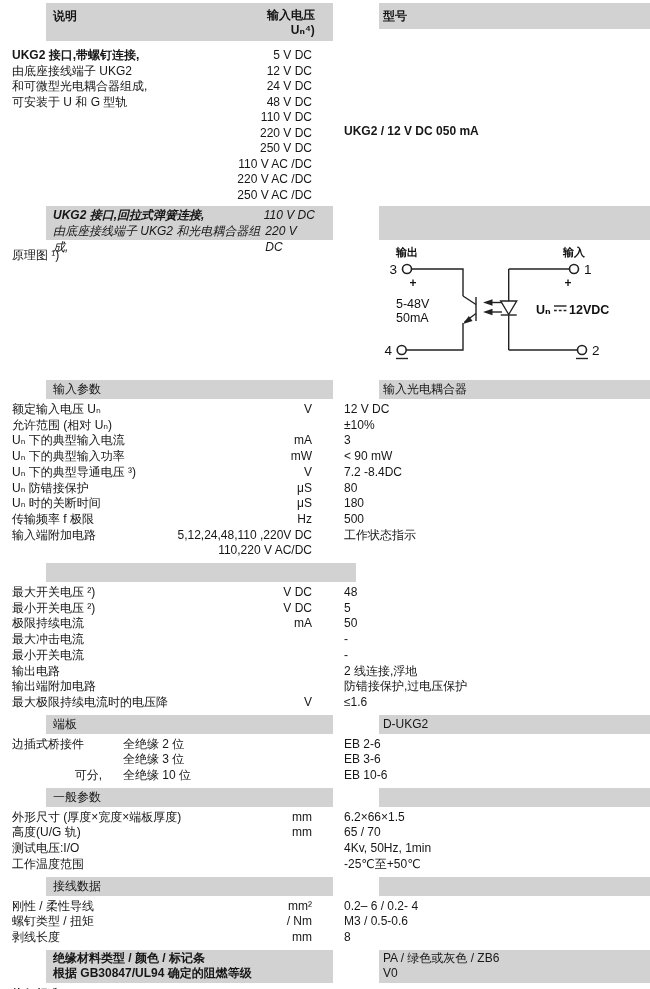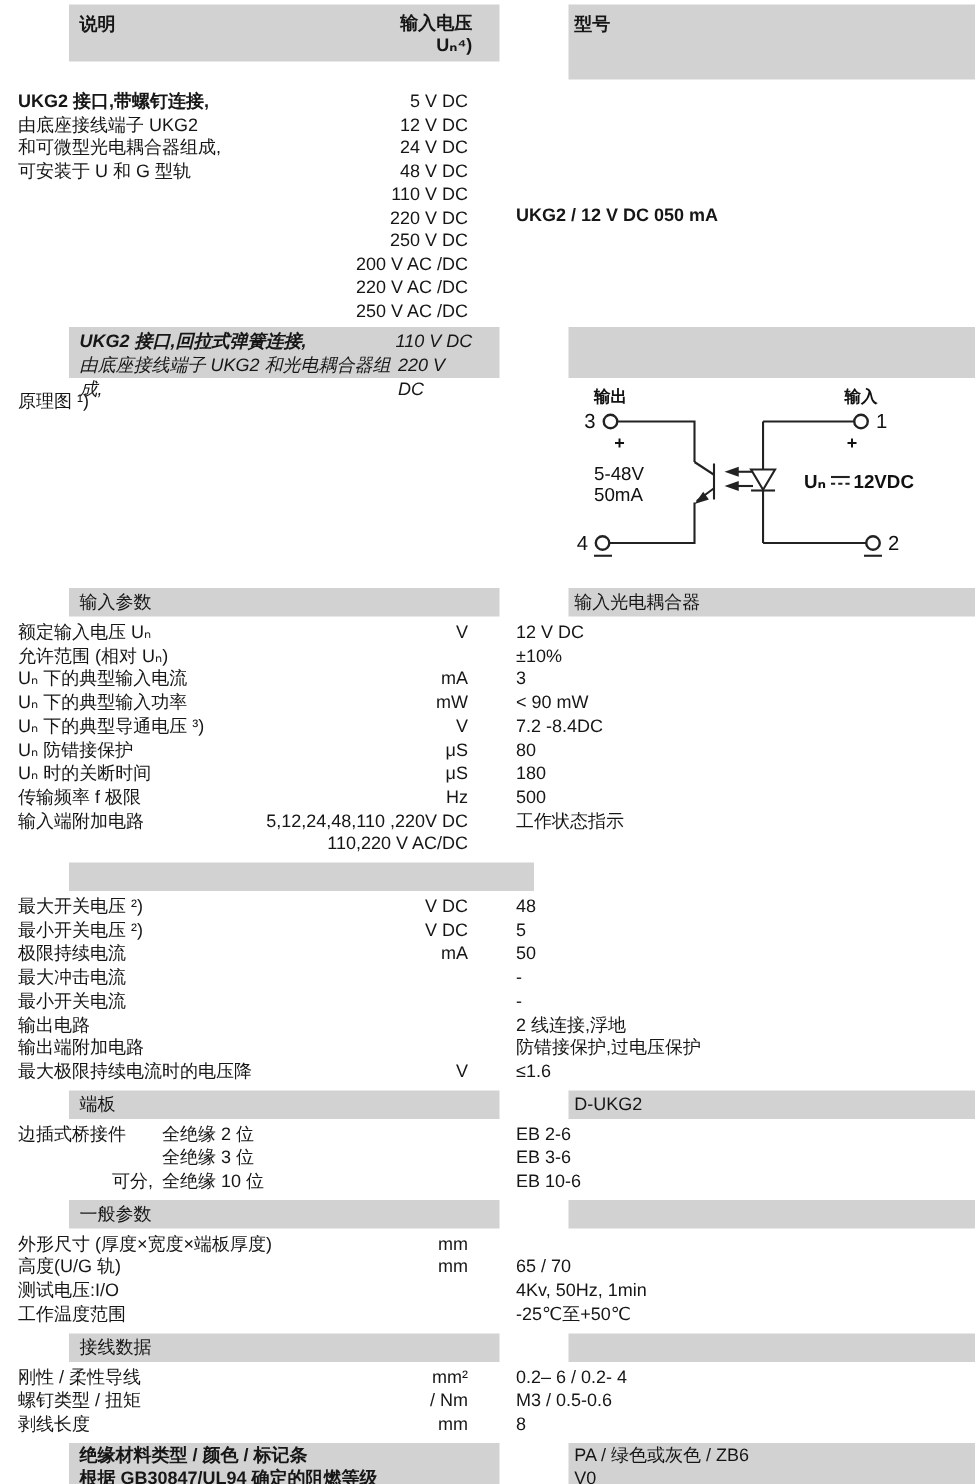--- a/index.html
+++ b/index.html
@@ -9,21 +9,21 @@
     font-family:"Liberation Sans","DejaVu Sans",sans-serif;font-size:12px;
   }
   .doc{width:650px;padding-top:3px;}
   .row{display:flex;}
   .lc{width:325px;margin-left:5px;padding:0 18px 0 7px;}
   .rc{width:310px;margin-left:10px;padding-left:4px;}
   .band>.lc,.band>.rc{background:var(--band,#d2d2d2);margin-left:46px;}
   .b{font-weight:bold;}
   
   .hdr>.lc{display:flex;justify-content:space-between;height:38px;padding-top:5px;}
-  .hdr>.rc{height:50px;padding-top:5px;}
+  .hdr>.rc{height:26px;padding-top:5px;}
   .hdr-right{text-align:right;font-weight:bold;line-height:15px;}
   
   .intro{margin-top:7px;align-items:center;}
   .intro>.lc{display:flex;justify-content:space-between;}
   .dlines div{line-height:15.5px;}
   .volts div{text-align:right;line-height:15.5px;}
   .model{font-weight:bold;padding-top:10px;}
   
   .spring{margin-top:3px;font-style:italic;}
   .spring>.lc,.spring>.rc{padding-top:1px;padding-bottom:1px;height:34px;}
@@ -40,21 +40,21 @@
   .st-lab{font-size:11px;font-weight:bold;}
   .st-num{font-size:13.5px;}
   .st-plus{font-size:12px;font-weight:bold;}
   .st-txt{font-size:12.5px;}
   .st-un{font-size:12.5px;font-weight:bold;}
   
   .sec-band{margin-top:4px;}
   .bt{line-height:19px;height:19px;font-weight:normal;}
   .rows{margin:3px 0 4px;}
   .prow{display:flex;}
-  .prow .pl{width:325px;margin-left:5px;padding:0 18px 0 7px;display:flex;justify-content:space-between;line-height:15.7px;}
+  .prow .pl{width:325px;margin-left:5px;padding:0 18px 0 7px;display:flex;justify-content:space-between;line-height:15.7px;gap:15px;}
   .prow .val{width:310px;margin-left:10px;padding-left:4px;line-height:15.7px;}
   .pl.ep{display:grid;grid-template-columns:96px 1fr;}
   .pl.ep .ar{text-align:right;padding-right:6px;}
   
   .insul{margin-top:3px;}
   .insul>.lc,.insul>.rc{padding-top:1px;padding-bottom:1px;height:33px;}
   .insul .srow{line-height:15.5px;}
   
   .stds{margin-top:3px;}
   .stds .lc,.stds .rc{line-height:16px;}
@@ -86,21 +86,21 @@
         <div>可安装于 U 和 G 型轨</div>
       </div>
       <div class="volts">
         <div>5 V DC</div>
         <div>12 V DC</div>
         <div>24 V DC</div>
         <div>48 V DC</div>
         <div>110 V DC</div>
         <div>220 V DC</div>
         <div>250 V DC</div>
-        <div>200 V AC /DC</div>
+        <div>110 V AC /DC</div>
         <div>220 V AC /DC</div>
         <div>250 V AC /DC</div>
       </div>
     </div>
     <div class="rc">
       <div class="model">UKG2 / 12 V DC 050 mA</div>
     </div>
   </div>
 
   <div class="row band spring">
@@ -333,20 +333,21 @@
       <div class="row band sec-band">
     <div class="lc bt"><span class="lt">一般参数</span></div>
     <div class="rc bt"><span class="rt"></span></div>
   </div>
       <div class="rows">
         <div class="prow">
     <div class="pl">
       <span class="lbl">外形尺寸 (厚度×宽度×端板厚度)</span>
       <span class="unit">mm</span>
     </div>
+    <div class="val">6.2×66×1.5</div>
   </div>
         <div class="prow">
     <div class="pl">
       <span class="lbl">高度(U/G 轨)</span>
       <span class="unit">mm</span>
     </div>
     <div class="val">65 / 70</div>
   </div>
         <div class="prow">
     <div class="pl">

